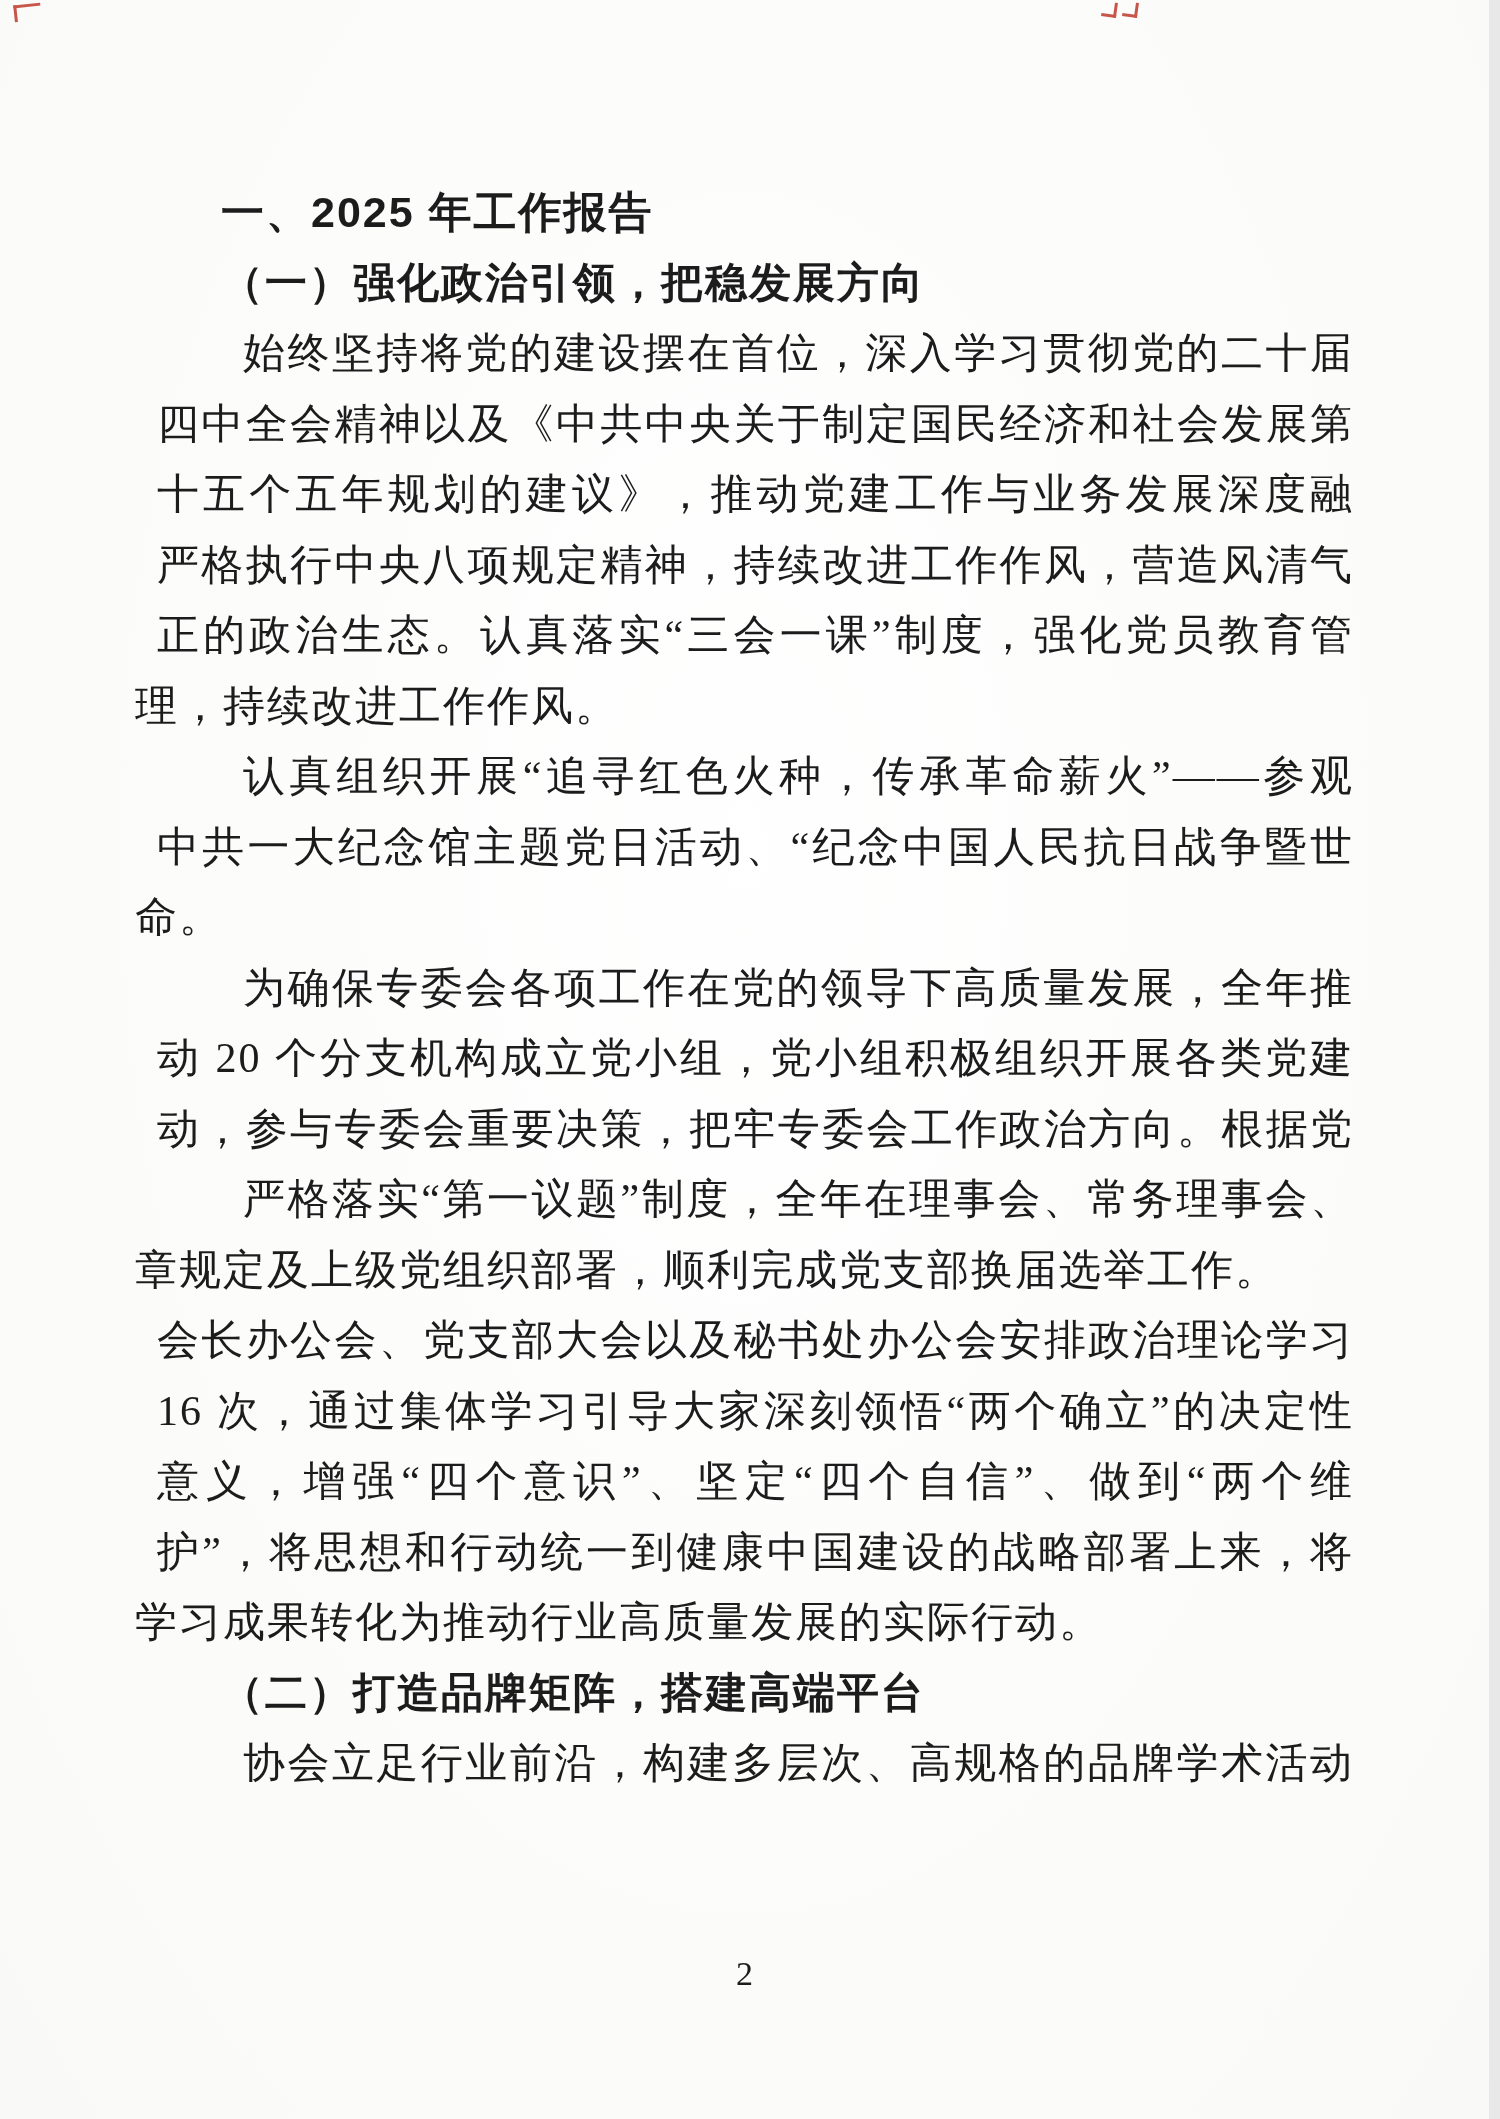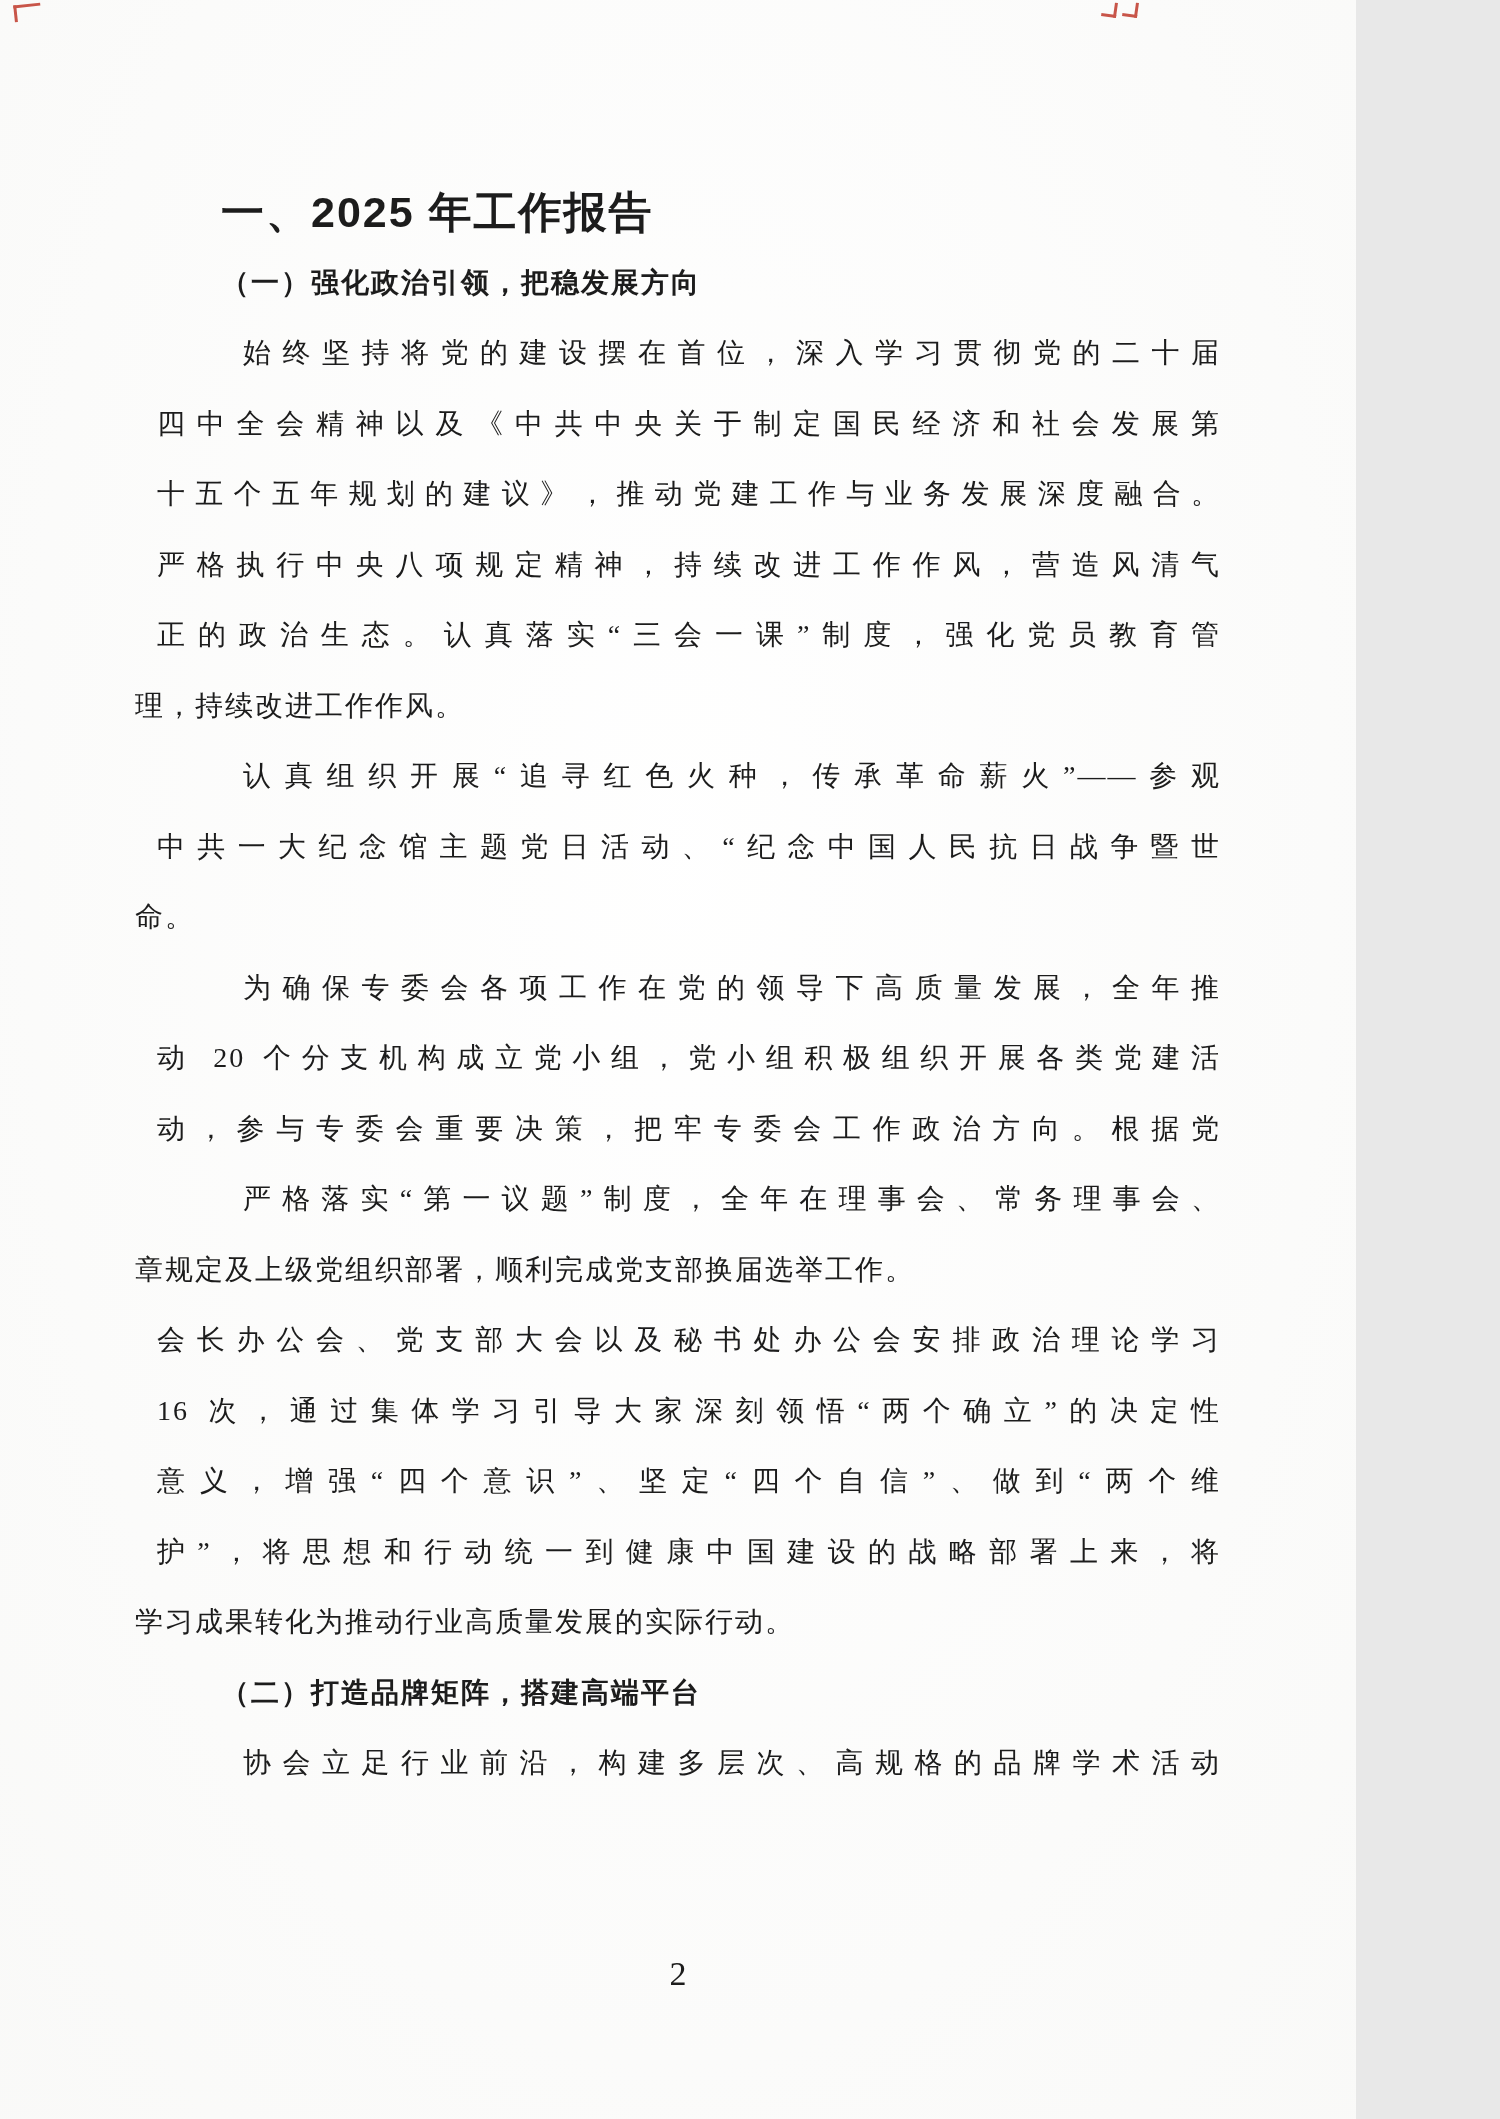--- a/index.html
+++ b/index.html
@@ -8,34 +8,34 @@
     --artifact:#c0392b;
   }
   html,body{margin:0;padding:0;}
   body{
     width:1500px;height:2119px;
     background:#e8e8e8;
     font-family:"Liberation Serif","DejaVu Serif",serif;
   }
   .page{
     position:relative;
-    width:1356px;height:2119px;
+    width:1489px;height:2119px;
     background:var(--paper);
     background-image:radial-gradient(ellipse at 50% 40%, rgba(255,255,255,.9), rgba(244,244,242,.35));
     overflow:hidden;
     color:var(--ink);
   }
   .text-block{
     position:absolute;
     left:135px; right:135px; top:177px;
   }
   .line{
     height:70.5px;
     line-height:70.5px;
-    font-size:28px;
+    font-size:42px;
     letter-spacing:2px;
     white-space:nowrap;
     color:var(--ink);
   }
   .line.flush{
     white-space:normal;
     text-align:justify;
     text-align-last:justify;
     overflow:hidden;
     margin-left:22px;

